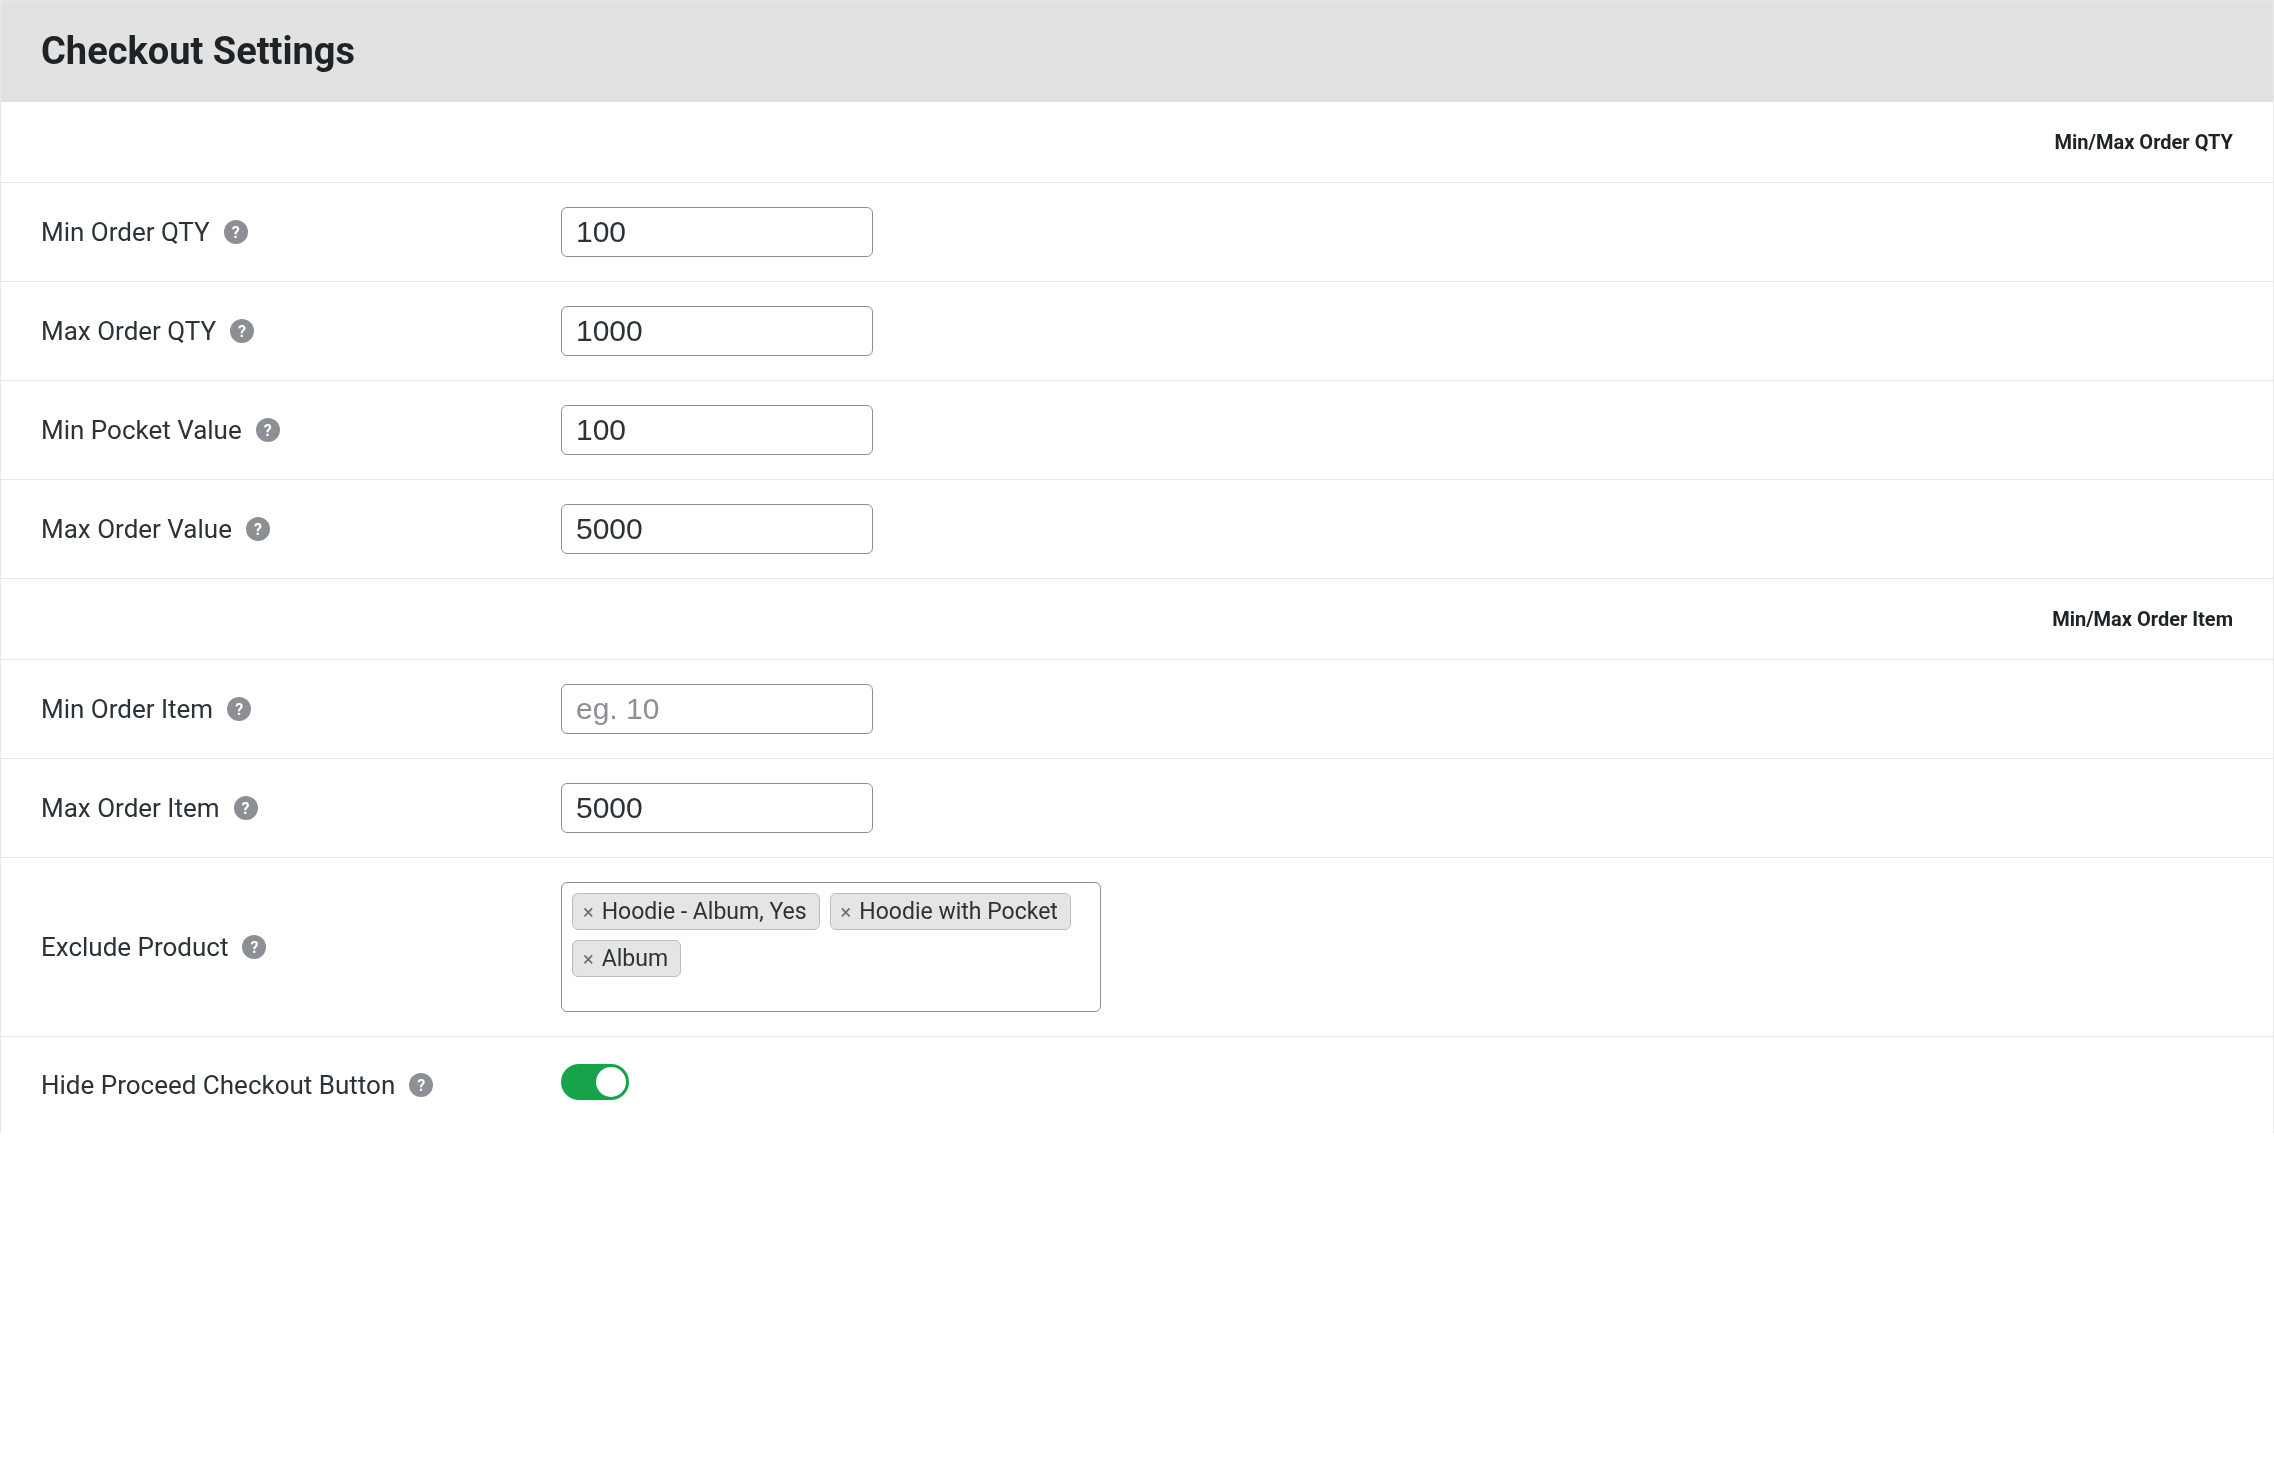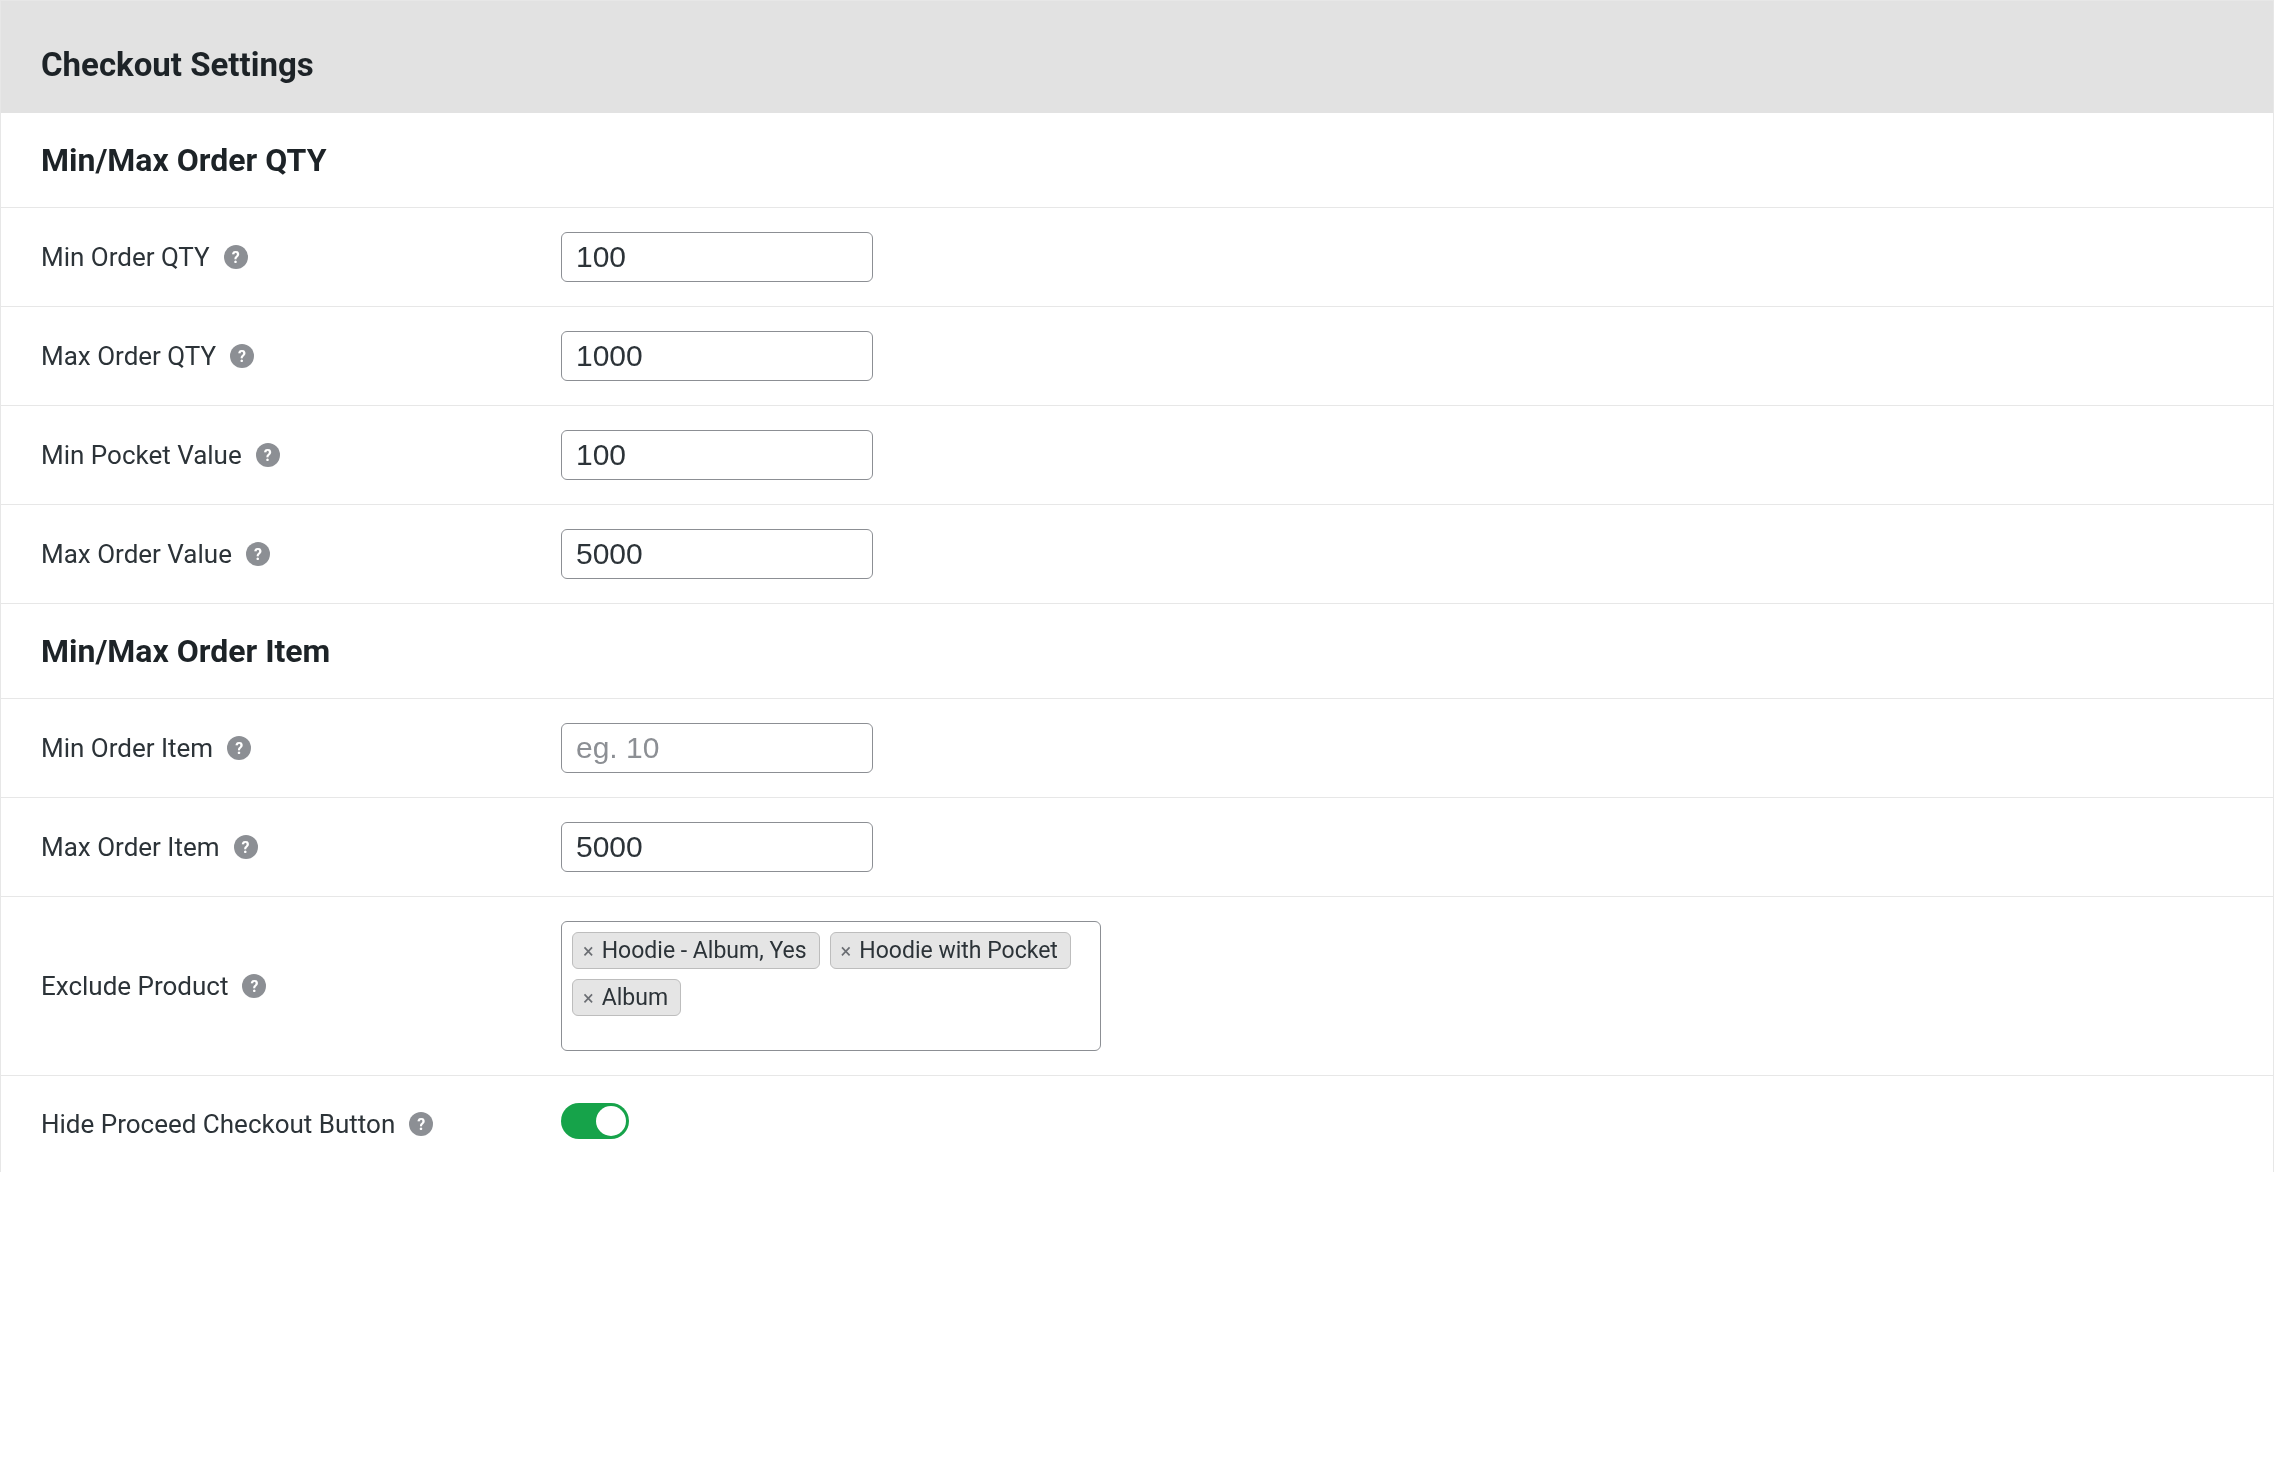--- a/index.html
+++ b/index.html
@@ -14,33 +14,33 @@
     border-bottom: none;
     background: #fff;
     margin: 0;
   }
   .panel-header {
     background: #e2e2e2;
     padding: 28px 40px 28px 40px;
     border-bottom: 1px solid #e2e2e2;
   }
   .panel-header h2 {
-    font-size: 33px;
+    font-size: 38px;
     font-weight: 700;
     color: #1d2327;
-    margin-top: 16px;
   }
   .section-header {
     padding: 28px 40px 28px 40px;
     border-bottom: 1px solid #e7e7e7;
   }
   .section-header h3 {
-    font-size: 32px;
+    font-size: 20px;
     font-weight: 700;
     color: #1d2327;
+    text-align: right;
   }
   .form-row {
     display: flex;
     align-items: center;
     padding: 24px 40px;
     border-bottom: 1px solid #e7e7e7;
     min-height: 96px;
   }
   .form-row.tall {
     align-items: center;

